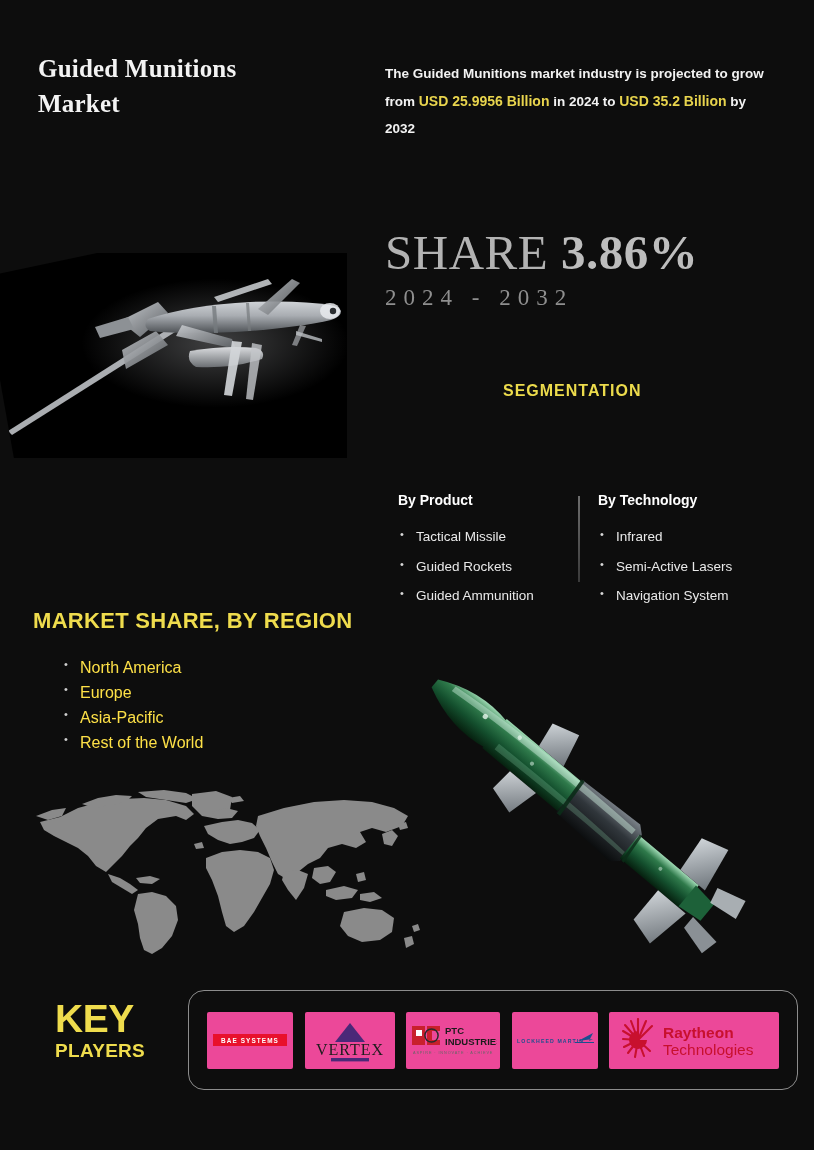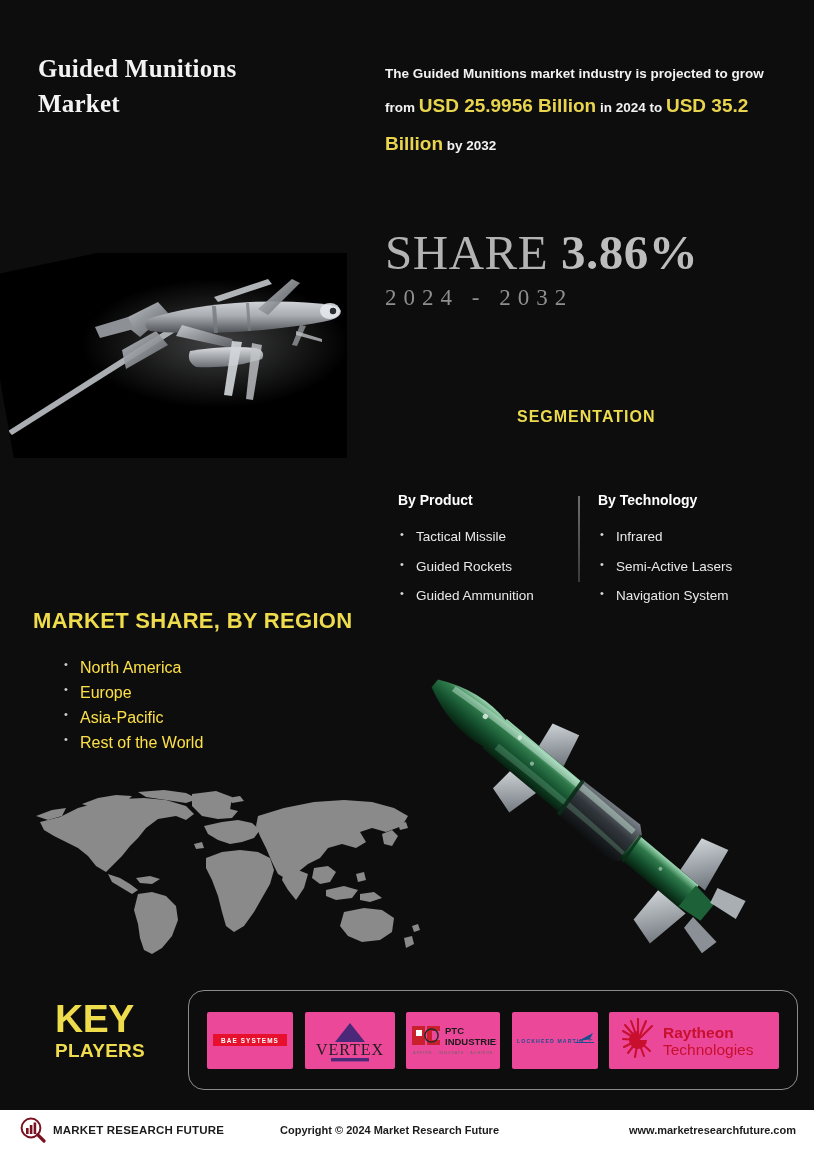--- a/index.html
+++ b/index.html
@@ -19,40 +19,40 @@
     font-weight: bold; font-size: 25px; line-height: 1.38;
     color: #f3f3f3; letter-spacing: .2px;
   }
 
   
   .intro {
     position: absolute; left: 385px; top: 60px; width: 390px;
     font-size: 13.5px; font-weight: bold; line-height: 2.0;
     color: #f2f2f2;
   }
-  .intro .hl { color: #e8d44d; font-size: 19px; margin-top: 20px; }
+  .intro .hl { color: #e8d44d; font-size: 14px; margin-top: 20px; }
 
   
   .cagr-wrap { position: absolute; left: 385px; top: 228px; }
   .cagr {
     font-family: "Liberation Serif", serif;
     font-size: 49px; color: #b3b3b3; letter-spacing: .5px; line-height: 1;
     white-space: nowrap;
   }
   .cagr .pct { font-weight: bold; color: #bdbdbd; }
   .cagr-years {
     font-family: "Liberation Serif", serif;
     margin-top: 8px; font-size: 23px; color: #8f8f8f;
     letter-spacing: 7px;
   }
 
   
   .seg-head {
-    position: absolute; left: 503px; top: 408px;
-    font-size: 16px; font-weight: bold; color: #ecdb4c; letter-spacing: 1px; margin-left: 14px;
+    position: absolute; left: 503px; top: 382px;
+    font-size: 16px; font-weight: bold; color: #ecdb4c; letter-spacing: 1px;
   }
   .seg-cols { position: absolute; left: 398px; top: 492px; width: 400px; }
   .seg-divider {
     position: absolute; left: 578px; top: 496px;
     width: 1.5px; height: 86px;
     background: linear-gradient(to bottom, #6d6d6d, #3a3a3a);
   }
   .seg-col { position: absolute; top: 0; }
   .seg-col.product { left: 0; }
   .seg-col.technology { left: 200px; }
@@ -422,28 +422,14 @@
             <line x1="23" y1="22" x2="35" y2="33"></line>
           </g>
           <path d="M23 13 a9 9 0 1 0 9 9 h-9 z" fill="#c8102e"></path>
         </g>
         <text x="48" y="20" fill="#c8102e" font-family="Liberation Sans, sans-serif" font-size="15.5" font-weight="bold">Raytheon</text>
         <text x="48" y="37" fill="#c8102e" font-family="Liberation Sans, sans-serif" font-size="15.5">Technologies</text>
       </svg>
     </div>
   </div>
 
-  <div class="footer">
-    <div class="brand">
-      <svg width="26" height="26" viewBox="0 0 26 26" aria-hidden="true">
-        <circle cx="11" cy="11" r="9.4" fill="none" stroke="#7b1020" stroke-width="2"></circle>
-        <rect x="6" y="11" width="2.6" height="6" fill="#7b1020"></rect>
-        <rect x="9.8" y="8" width="2.6" height="9" fill="#7b1020"></rect>
-        <rect x="13.6" y="5.5" width="2.6" height="11.5" fill="#7b1020"></rect>
-        <path d="M17.6 17.6 L24 24" stroke="#7b1020" stroke-width="3.2" stroke-linecap="round"></path>
-      </svg>
-      <span class="brand-name">MARKET RESEARCH FUTURE</span>
-    </div>
-    <div class="copy">Copyright © 2024 Market Research Future</div>
-    <div class="site">www.marketresearchfuture.com</div>
-  </div>
 
 </div>
 
 </body></html>

